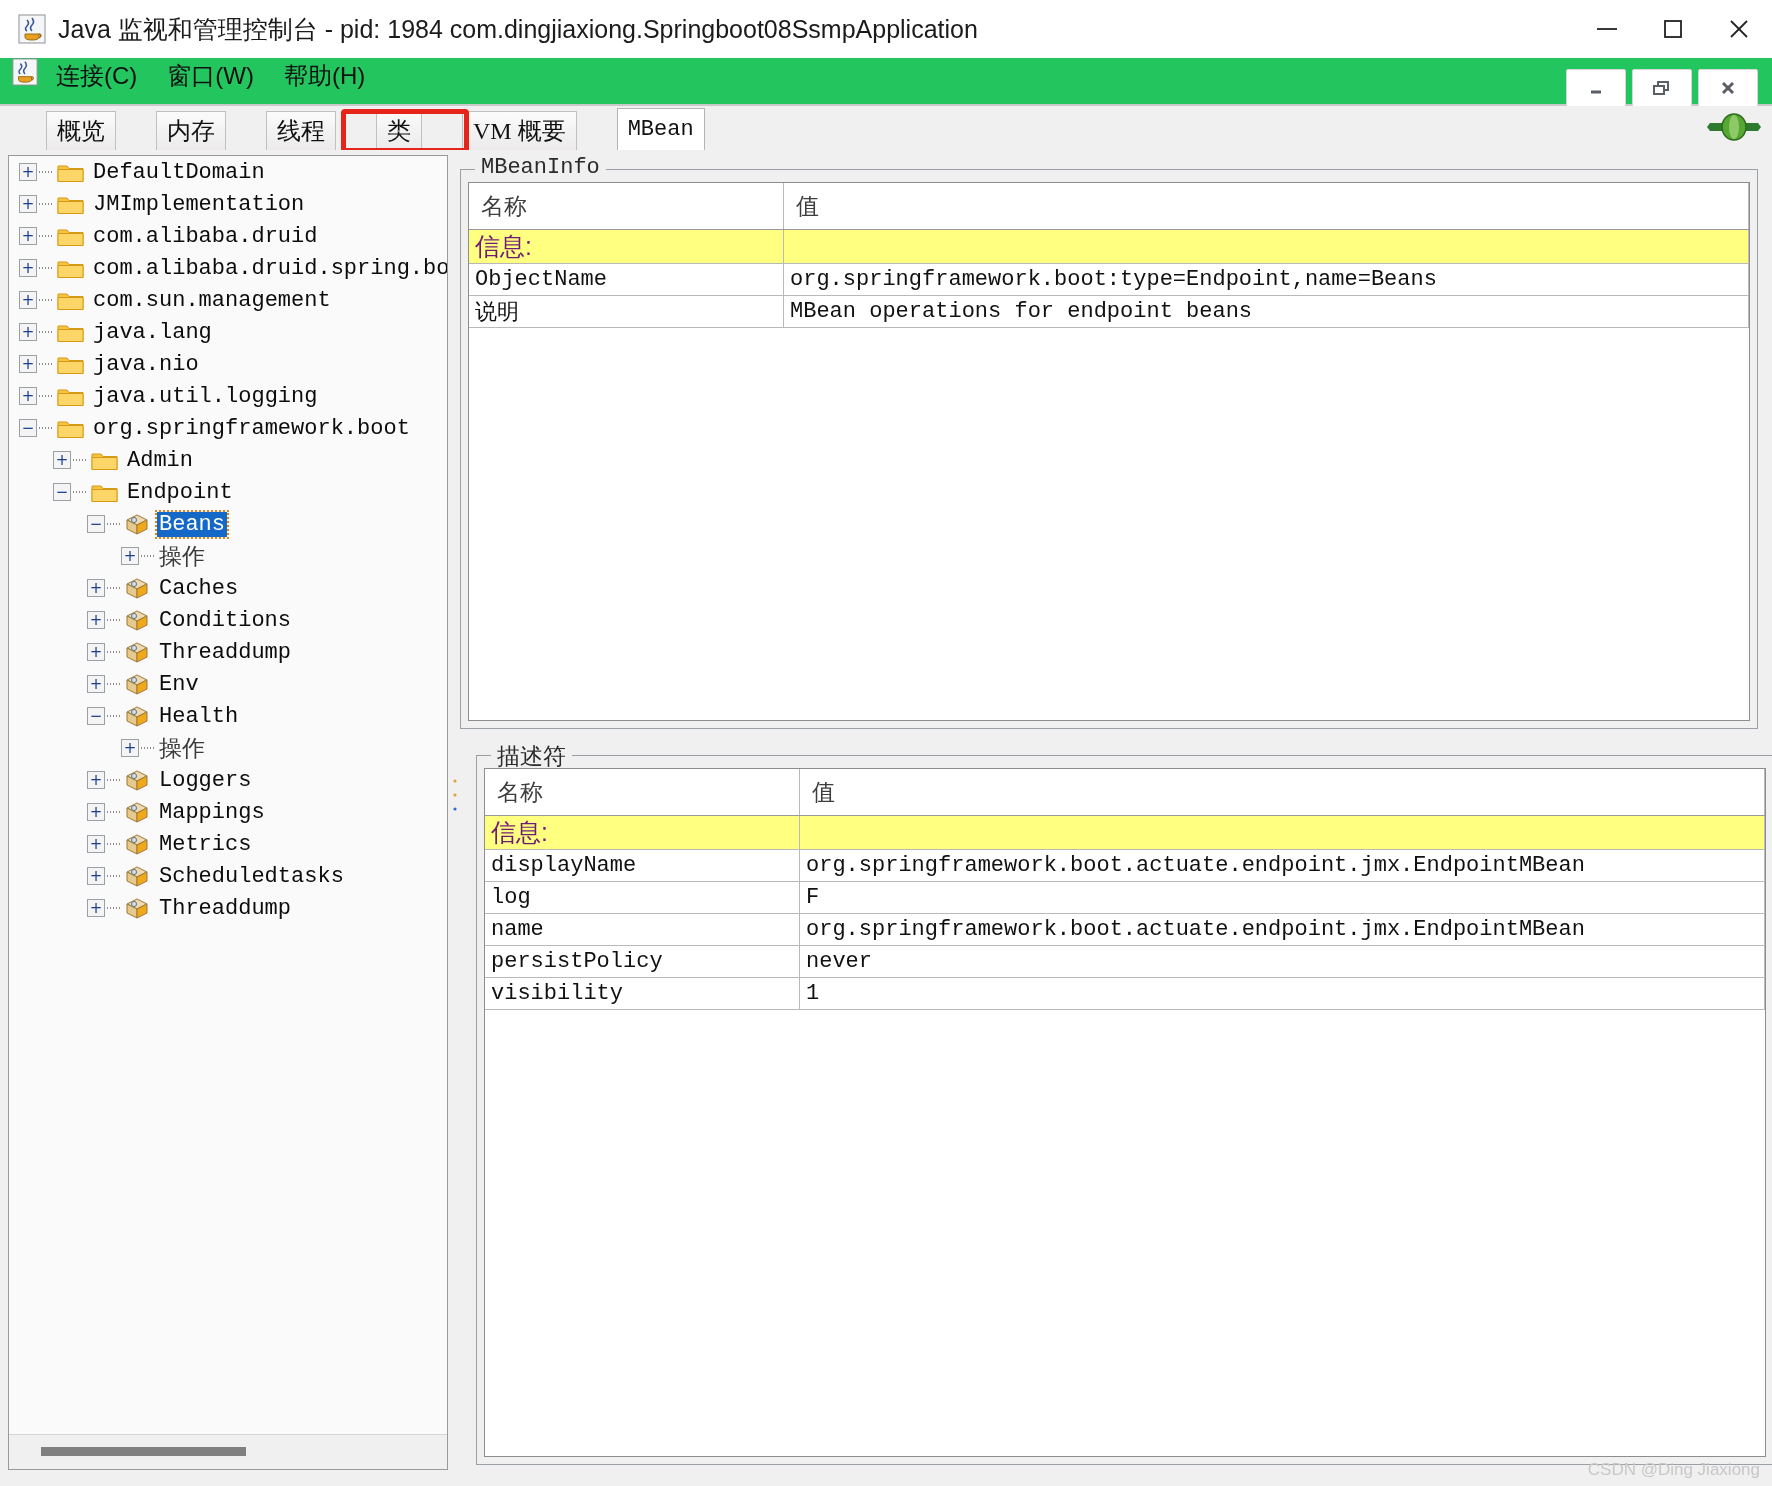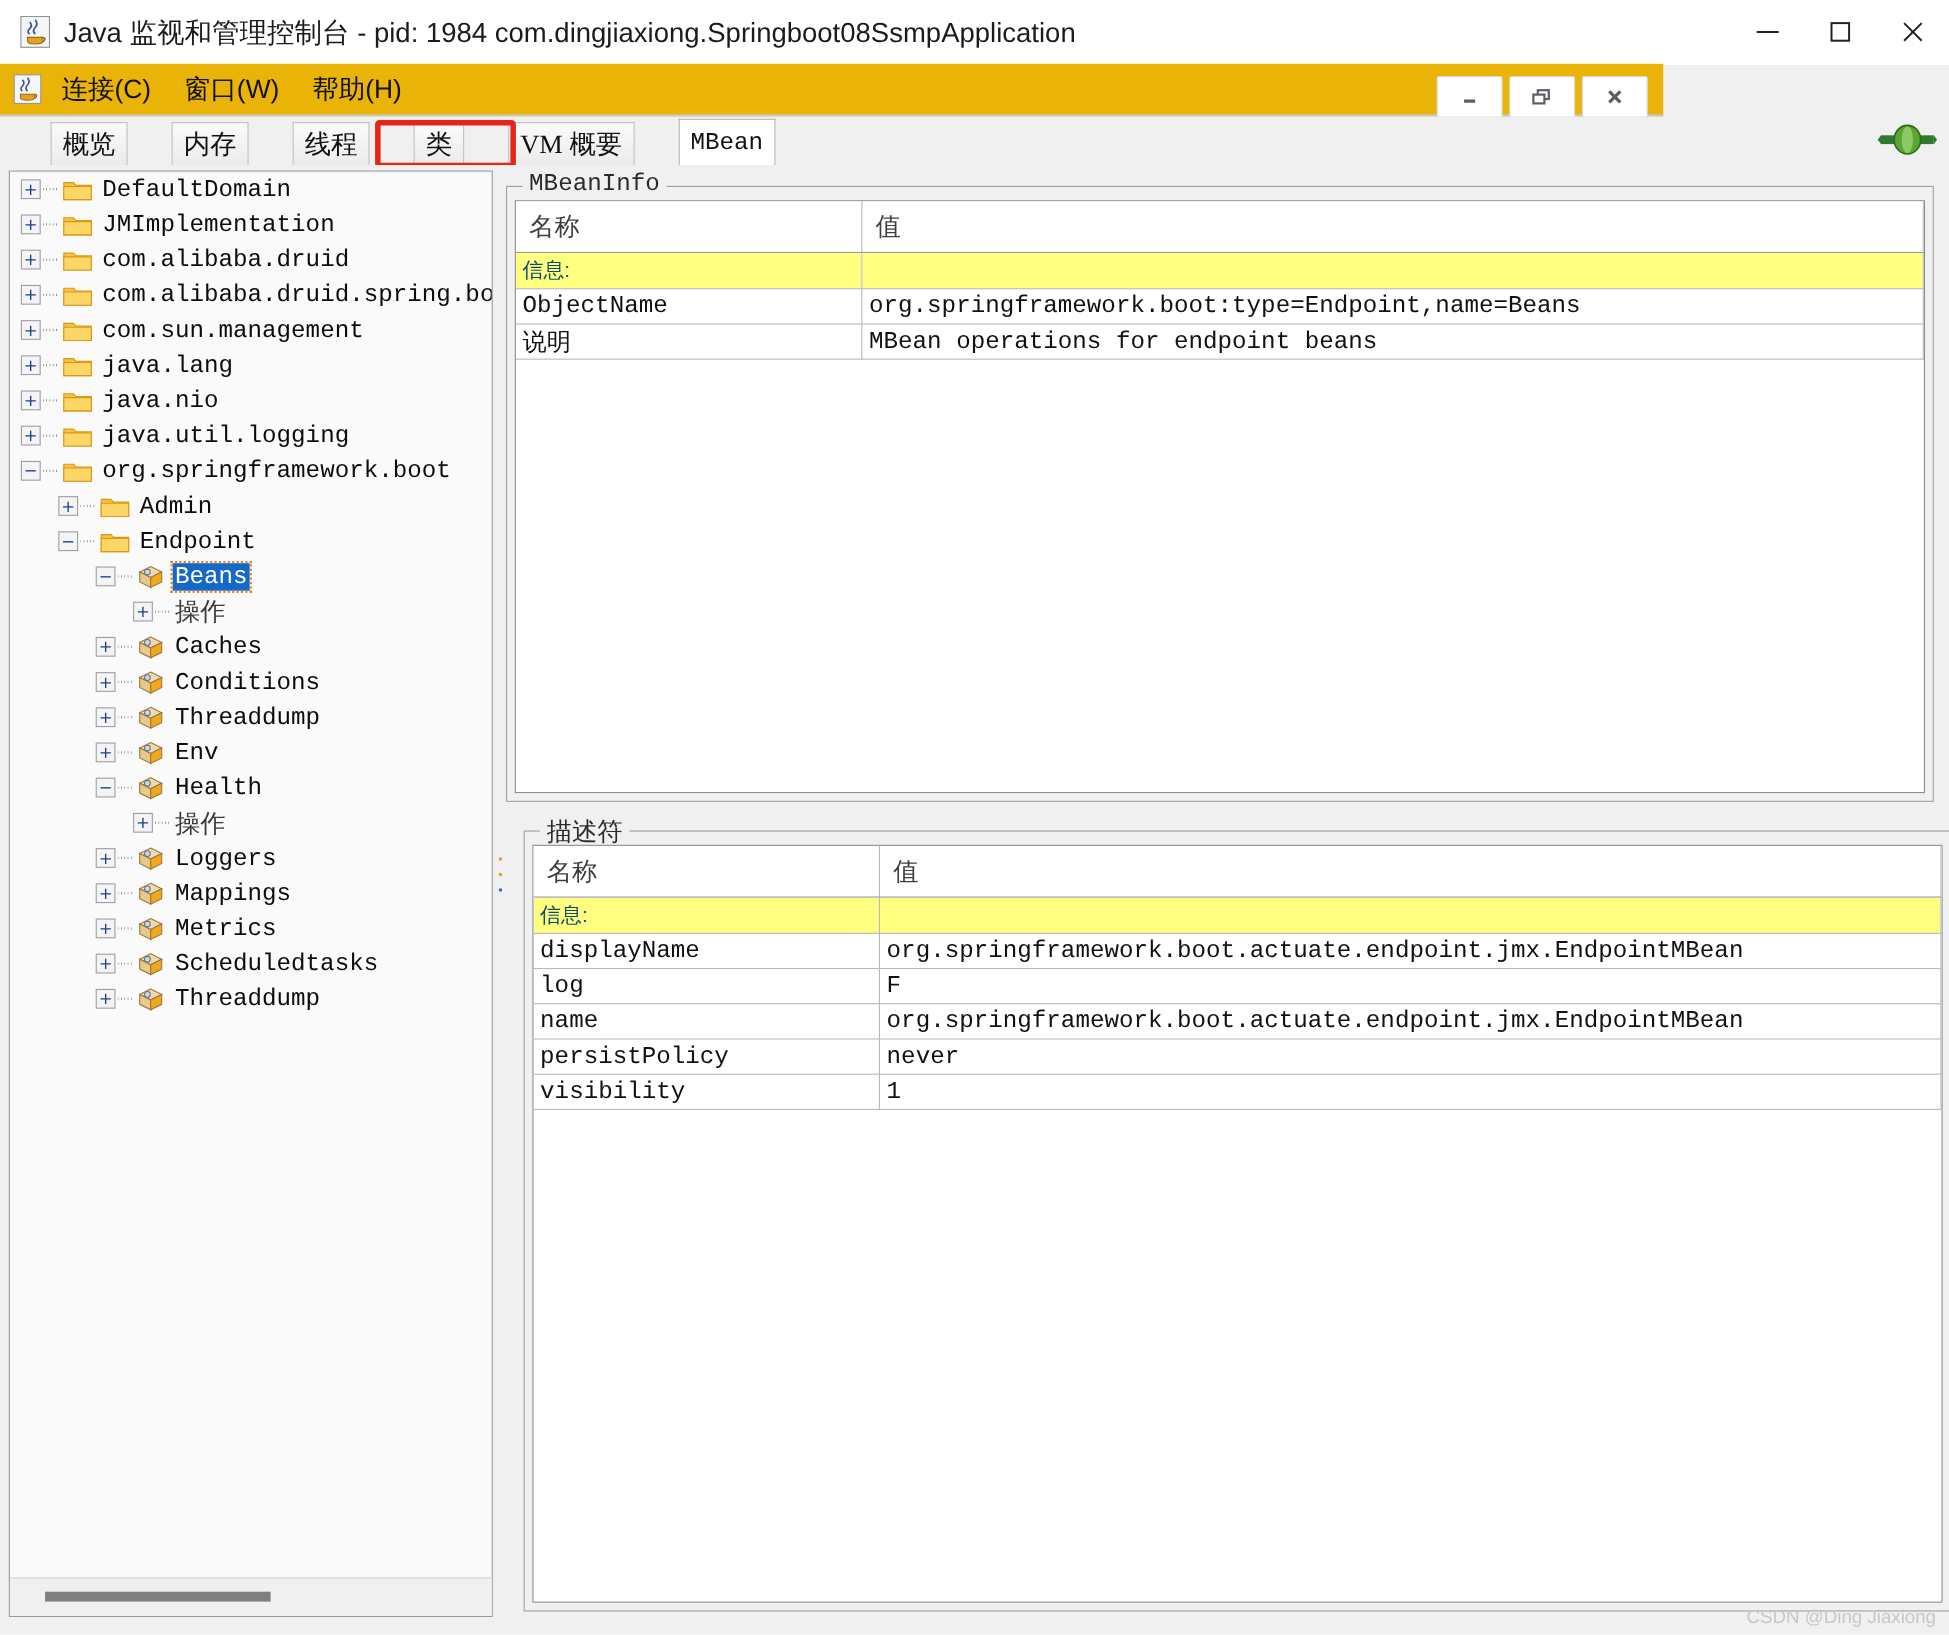--- a/index.html
+++ b/index.html
@@ -27,22 +27,22 @@
   }
   .win-btns{position:absolute;right:0;top:0;height:58px;display:flex;align-items:center;}
   .win-btn{
     width:66px;height:58px;display:flex;align-items:center;justify-content:center;
     background:transparent;
   }
   .win-btn svg{display:block;}
 
   
   .menubar{
-    position:absolute;left:0;top:58px;width:1512px;height:46px;
-    background:#eab308;display:flex;align-items:center;
+    position:absolute;left:0;top:58px;width:1772px;height:46px;
+    background:#22c55e;display:flex;align-items:flex-start;
     border-bottom:2px solid #c9c9c9;
   }
   .menubar .java-cup{margin-left:12px;margin-right:14px;width:26px;height:28px;}
   .menu-item{
     font-size:24px;color:#111;margin-right:22px;white-space:nowrap;
     padding:2px 4px;font-family:"Liberation Sans",sans-serif;
   }
   .mdi-btns{position:absolute;right:14px;top:11px;display:flex;gap:6px;}
   .mdi-btn{
     width:58px;height:36px;border:1px solid #d7d7d7;background:#ffffff;
@@ -145,21 +145,21 @@
     text-align:left;padding:0 12px;font-weight:normal;
     font-family:"Liberation Sans",sans-serif;font-size:23px;color:#3d3d3d;
   }
   table.jtbl td{
     height:31px;border-right:1px solid #b9b9b9;border-bottom:1px solid #b9b9b9;
     padding:0 6px;
     font-family:"Liberation Mono",monospace;font-size:22px;color:#111;
     white-space:nowrap;overflow:hidden;
   }
   tr.info-row td{background:#ffff80;height:32px;}
-  tr.info-row td.cjk{font-family:"Liberation Sans",sans-serif;font-size:19px;color:#0c4a6e;}
+  tr.info-row td.cjk{font-family:"Liberation Sans",sans-serif;font-size:25px;color:#701a75;}
   td.cjk{font-family:"Liberation Sans",sans-serif;font-size:23px;color:#3a3a3a;}
   .col-name{width:290px;}
 
   .watermark{
     position:absolute;right:12px;bottom:6px;
     font-family:"Liberation Sans",sans-serif;font-size:17px;color:#c8c8c8;
   }
 </style>
 </head>
 <body>

